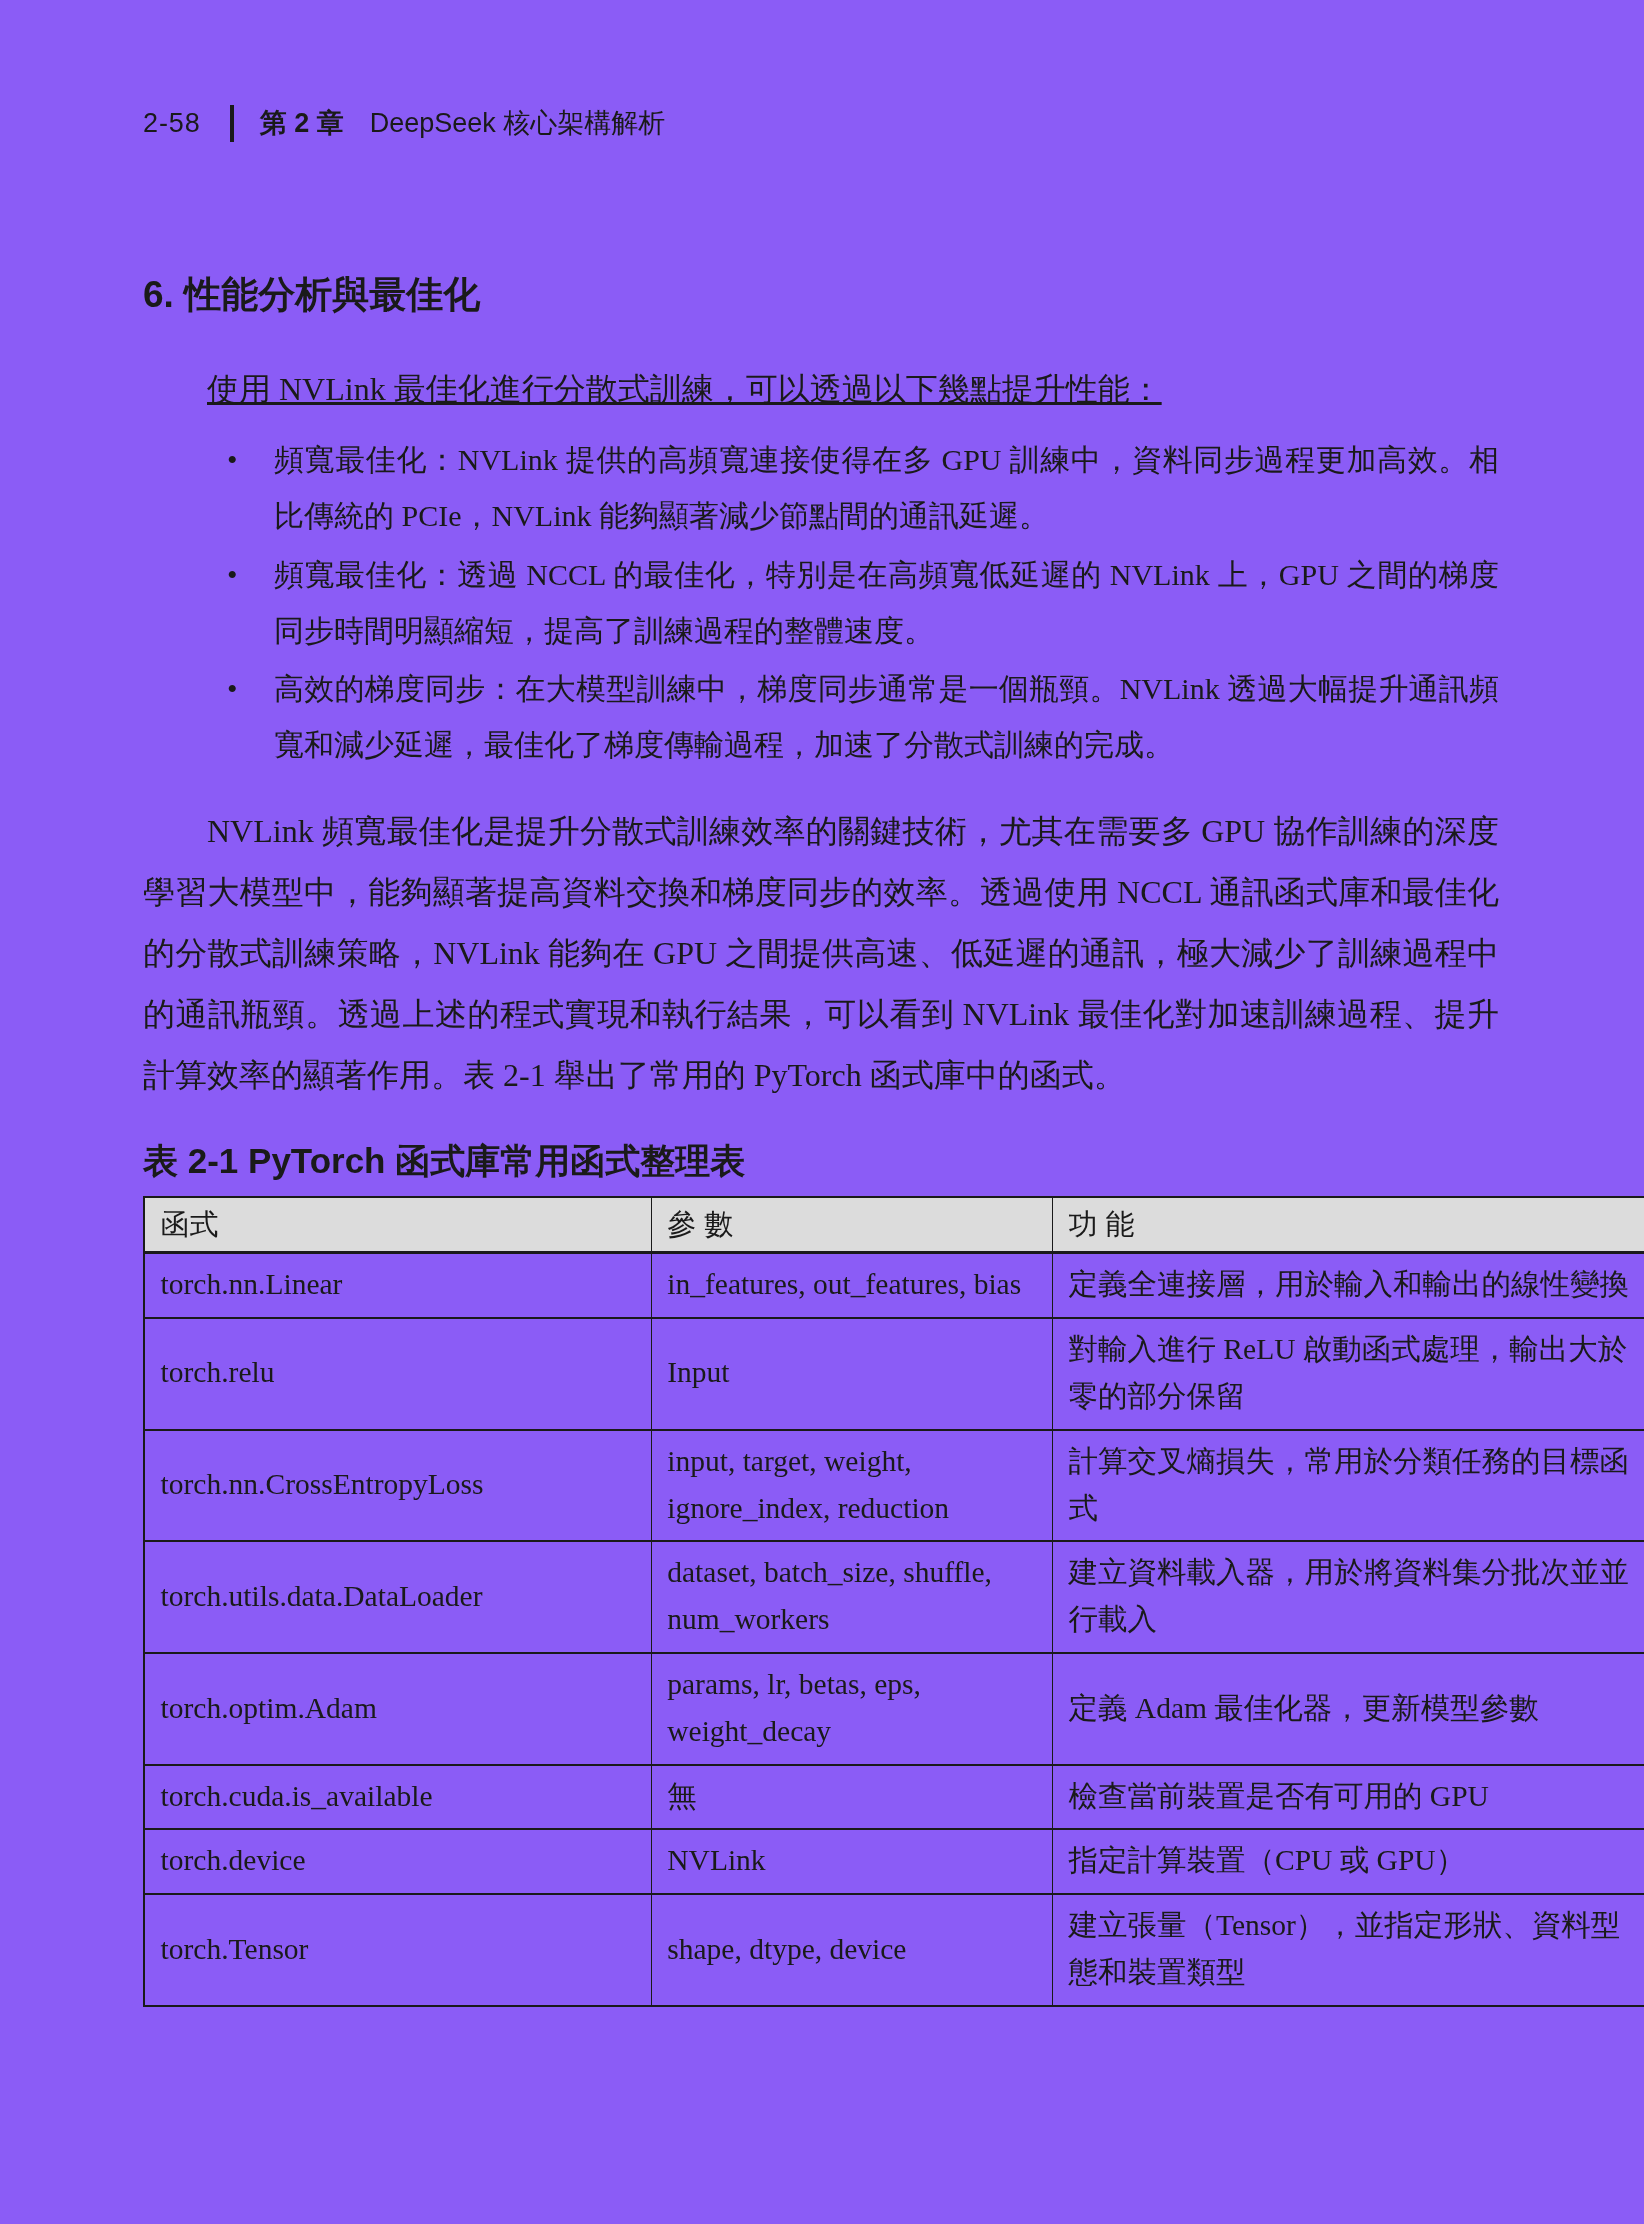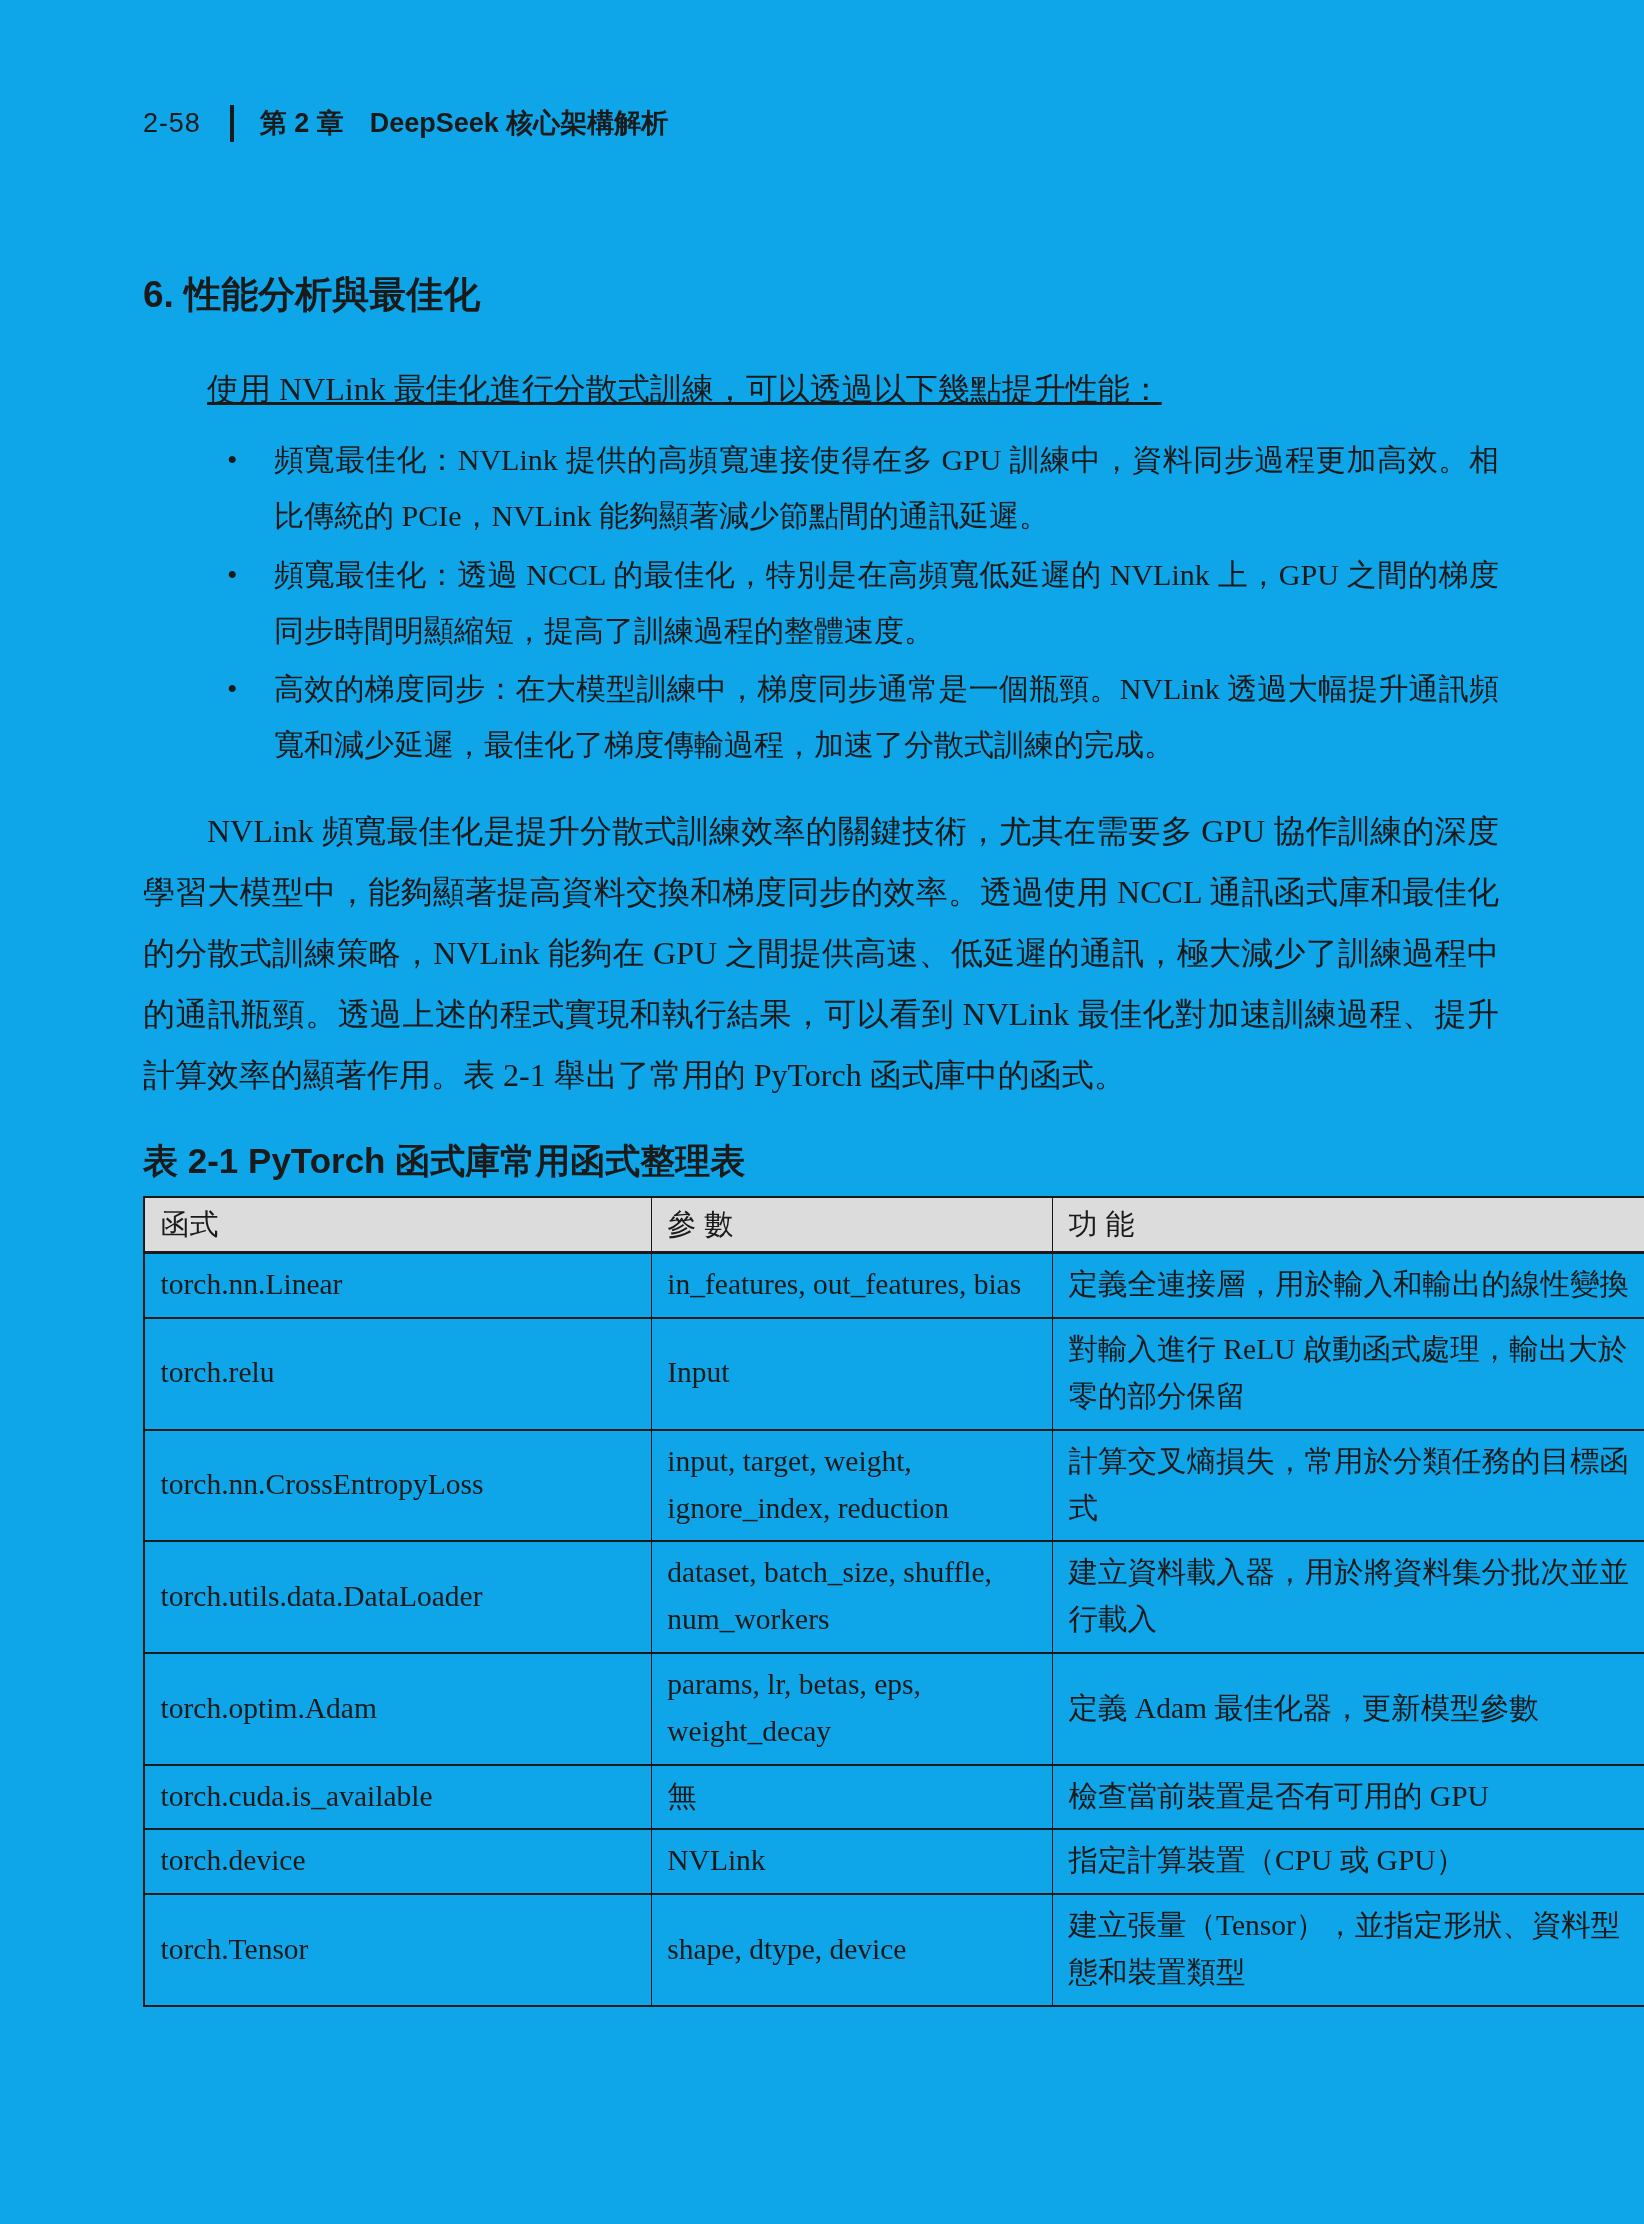--- a/index.html
+++ b/index.html
@@ -4,21 +4,21 @@
 <style>
   html, body {
     margin: 0;
     padding: 0;
     background: #ffffff;
   }
   .page {
     position: relative;
     width: 1644px;
     height: 2225px;
-    background: #0ea5e9;
+    background: #8b5cf6;
     color: #1a1a1a;
     font-family: "Liberation Serif", "DejaVu Serif", serif;
     box-sizing: border-box;
     padding: 103px 145px 8px 143px;
     overflow: hidden;
   }
 
   
   .running-header {
     display: flex;
@@ -34,21 +34,21 @@
     width: 3.5px;
     height: 37px;
     background: #1a1a1a;
     margin: 0 26px 0 29.5px;
   }
   .running-header .chapter {
     font-weight: bold;
     margin-right: 26px;
   }
   .running-header .book-title {
-    font-weight: bold;
+    font-weight: normal;
   }
 
   
   .section-heading {
     margin: 129px 0 0 0;
     font-family: "Liberation Sans", "DejaVu Sans", sans-serif;
     font-size: 37px;
     font-weight: bold;
     line-height: 45px;
   }

